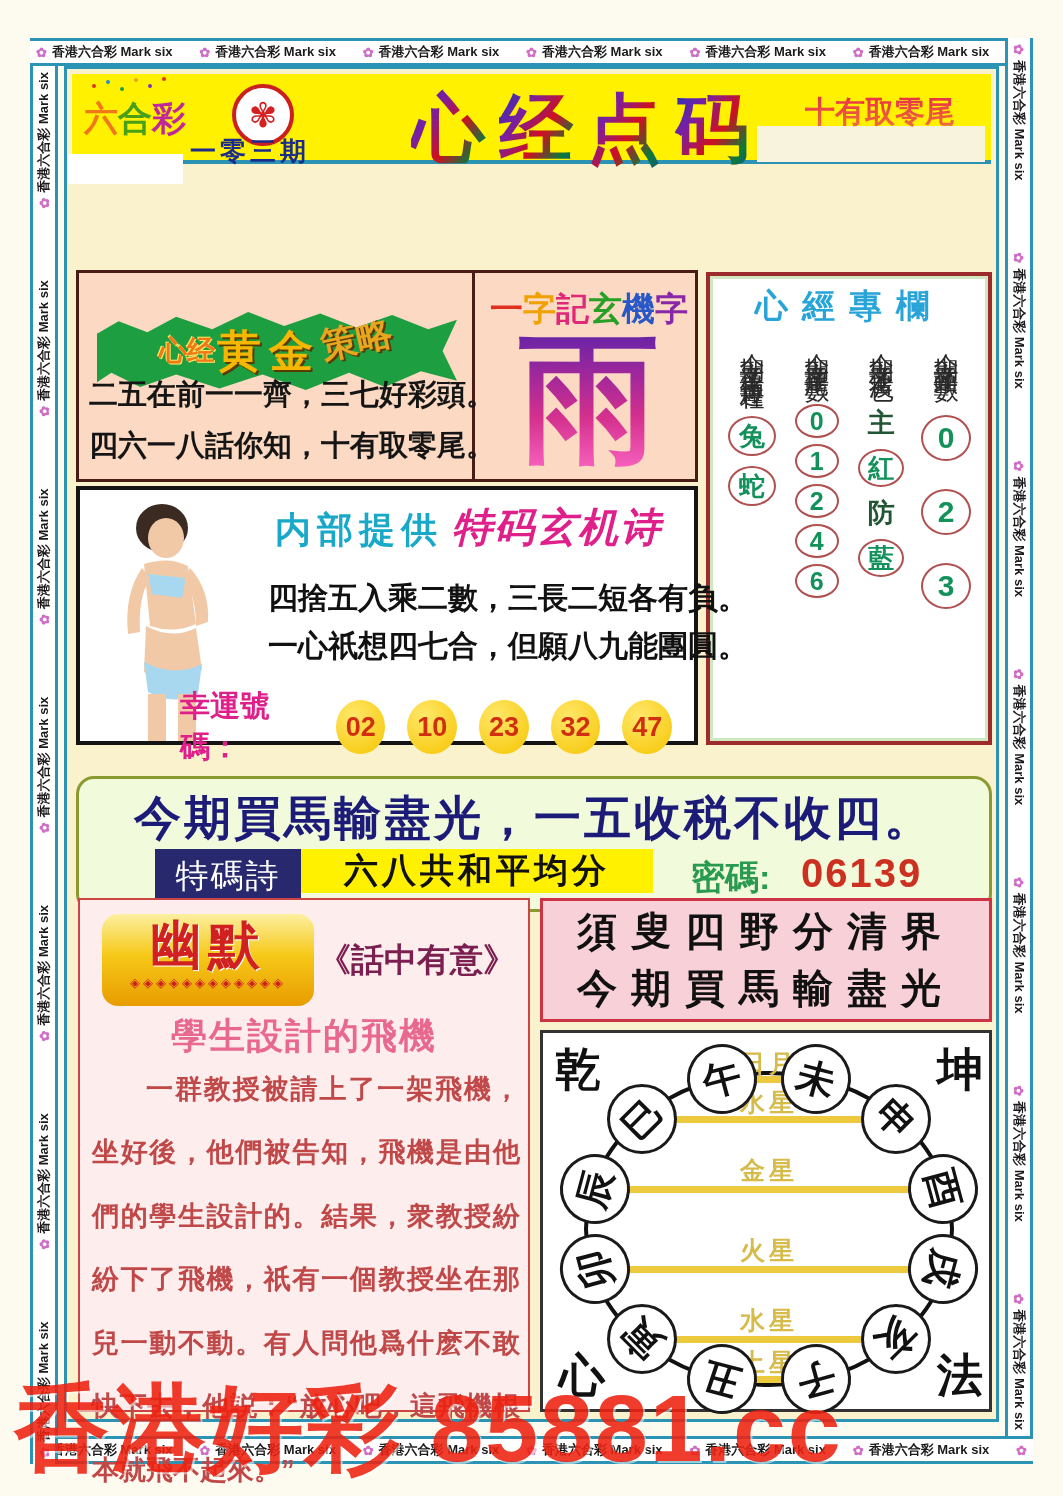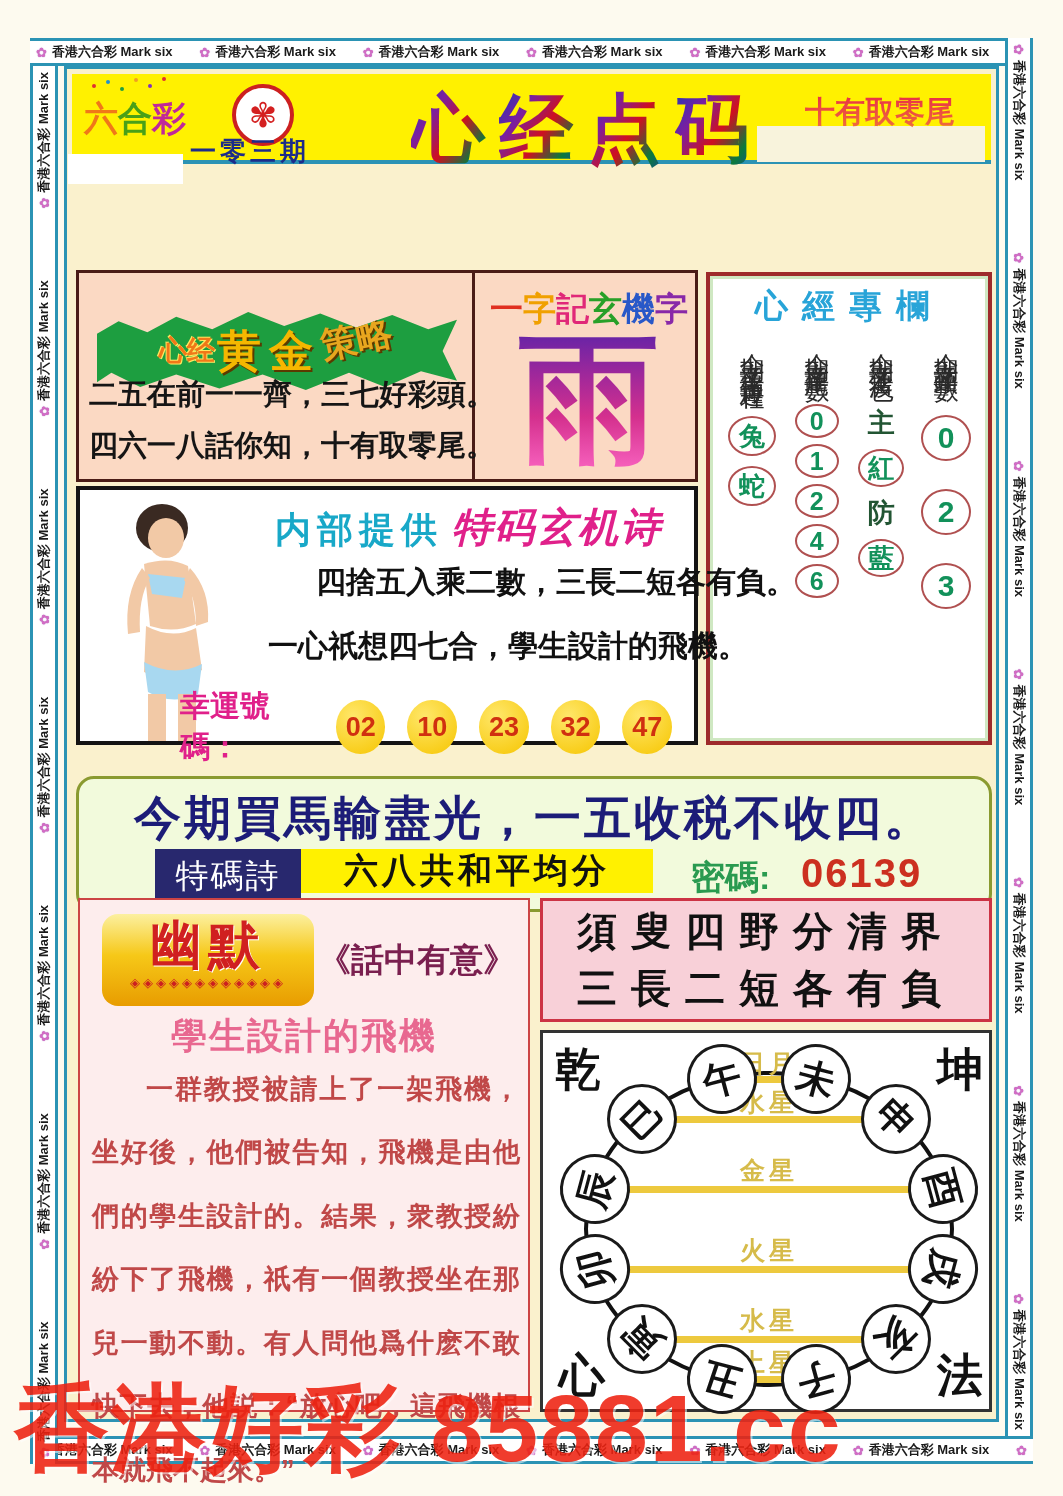--- a/index.html
+++ b/index.html
@@ -84,21 +84,21 @@
   .c3 .oval { width:50px; height:46px; font-size:30px; margin:14px 0; }
 
   
   .poem-box { position:absolute; left:76px; top:486px; width:622px; height:259px; background:#ffffff; border:4px solid #141414; }
   .model { position:absolute; left:4px; top:4px; width:170px; height:247px; }
   .provided { position:absolute; left:195px; top:16px; font-size:36px; font-weight:900; color:#18a8c8; letter-spacing:6px; }
   .poem-title { position:absolute; left:372px; top:10px; font-size:40px; font-weight:900; font-style:italic;
                 color:#e0208a; font-family:"DejaVu Serif", serif; letter-spacing:2px; }
   .poem-line { position:absolute; left:188px; width:430px; text-align:center; white-space:nowrap;
                font-family:"DejaVu Serif", serif; font-weight:bold; font-size:30px; color:#111; }
-  .pl1 { top:72px;margin-left:48px; } .pl2 { top:136px; }
+  .pl1 { top:88px; } .pl2 { top:136px; }
   .lucky-row { position:absolute; left:100px; top:196px; display:flex; align-items:center; }
   .lucky-label { font-size:30px; font-weight:900; color:#e0208a; font-family:"DejaVu Serif", serif; margin-right:18px; }
   .lucky-num { width:54px; height:54px; border-radius:50%; background:radial-gradient(circle at 35% 30%,#ffe76a,#f6c500);
                display:flex; align-items:center; justify-content:center; font-size:27px; font-weight:900; color:#d03010; margin-right:22px; }
 
   
   .banner { position:absolute; left:76px; top:752px; width:916px; height:136px; background:#f2fadc;
             border:3px solid #8a9a30; border-radius:18px;margin-top:24px; }
   .banner-main { position:absolute; left:0; top:8px; width:100%; text-align:center; white-space:nowrap;
                  font-size:47px; font-weight:900; color:#1c1c78; letter-spacing:3px; }
@@ -357,21 +357,21 @@
       <path d="M62 132 Q88 146 112 134 L118 176 Q88 192 60 178 Z" fill="#f2c9a6"></path>
       <path d="M60 168 Q90 184 118 170 L114 200 Q88 212 64 198 Z" fill="#a8d8f0"></path>
       <rect x="64" y="200" width="18" height="47" fill="#f2c9a6"></rect>
       <rect x="94" y="200" width="18" height="47" fill="#f2c9a6"></rect>
       <path d="M58 74 Q40 100 44 140 L56 138 Q54 104 66 84 Z" fill="#f2c9a6"></path>
       <path d="M106 74 Q126 96 124 128 L112 132 Q112 102 100 86 Z" fill="#f2c9a6"></path>
     </svg>
     <div class="provided">内部提供</div>
     <div class="poem-title">特码玄机诗</div>
     <div class="poem-line pl1">四捨五入乘二數，三長二短各有負。</div>
-    <div class="poem-line pl2">一心祇想四七合，學生設計的飛機。</div>
+    <div class="poem-line pl2">一心祇想四七合，但願八九能團圓。</div>
     <div class="lucky-row">
       <span class="lucky-label">幸運號碼：</span>
       <span class="lucky-num">02</span>
       <span class="lucky-num">10</span>
       <span class="lucky-num">23</span>
       <span class="lucky-num">32</span>
       <span class="lucky-num">47</span>
     </div>
   </div>
 
@@ -388,21 +388,21 @@
       <span class="word">幽默</span>
       <span class="deco">◈◈◈◈◈◈◈◈◈◈◈◈</span>
     </div>
     <div class="humor-subtitle">《話中有意》</div>
     <div class="humor-title">學生設計的飛機</div>
     <div class="humor-body">一群教授被請上了一架飛機，坐好後，他們被告知，飛機是由他們的學生設計的。結果，衆教授紛紛下了飛機，祇有一個教授坐在那兒一動不動。有人問他爲什麽不敢快下去，他説：“放心吧，這飛機根本就飛不起來。”</div>
   </div>
 
   <div class="verse-box">
     <div class="verse-line">須叟四野分清界</div>
-    <div class="verse-line">三長二短各有負</div>
+    <div class="verse-line">今期買馬輸盡光</div>
   </div>
 
   <div class="diagram-box">
     <div class="diagram-inner">
       <span class="corner ctl">乾</span>
       <span class="corner ctr">坤</span>
       <span class="corner cbl">心</span>
       <span class="corner cbr">法</span>
       <div class="big-circle"></div>
       <span class="plabel p1">日月</span>

